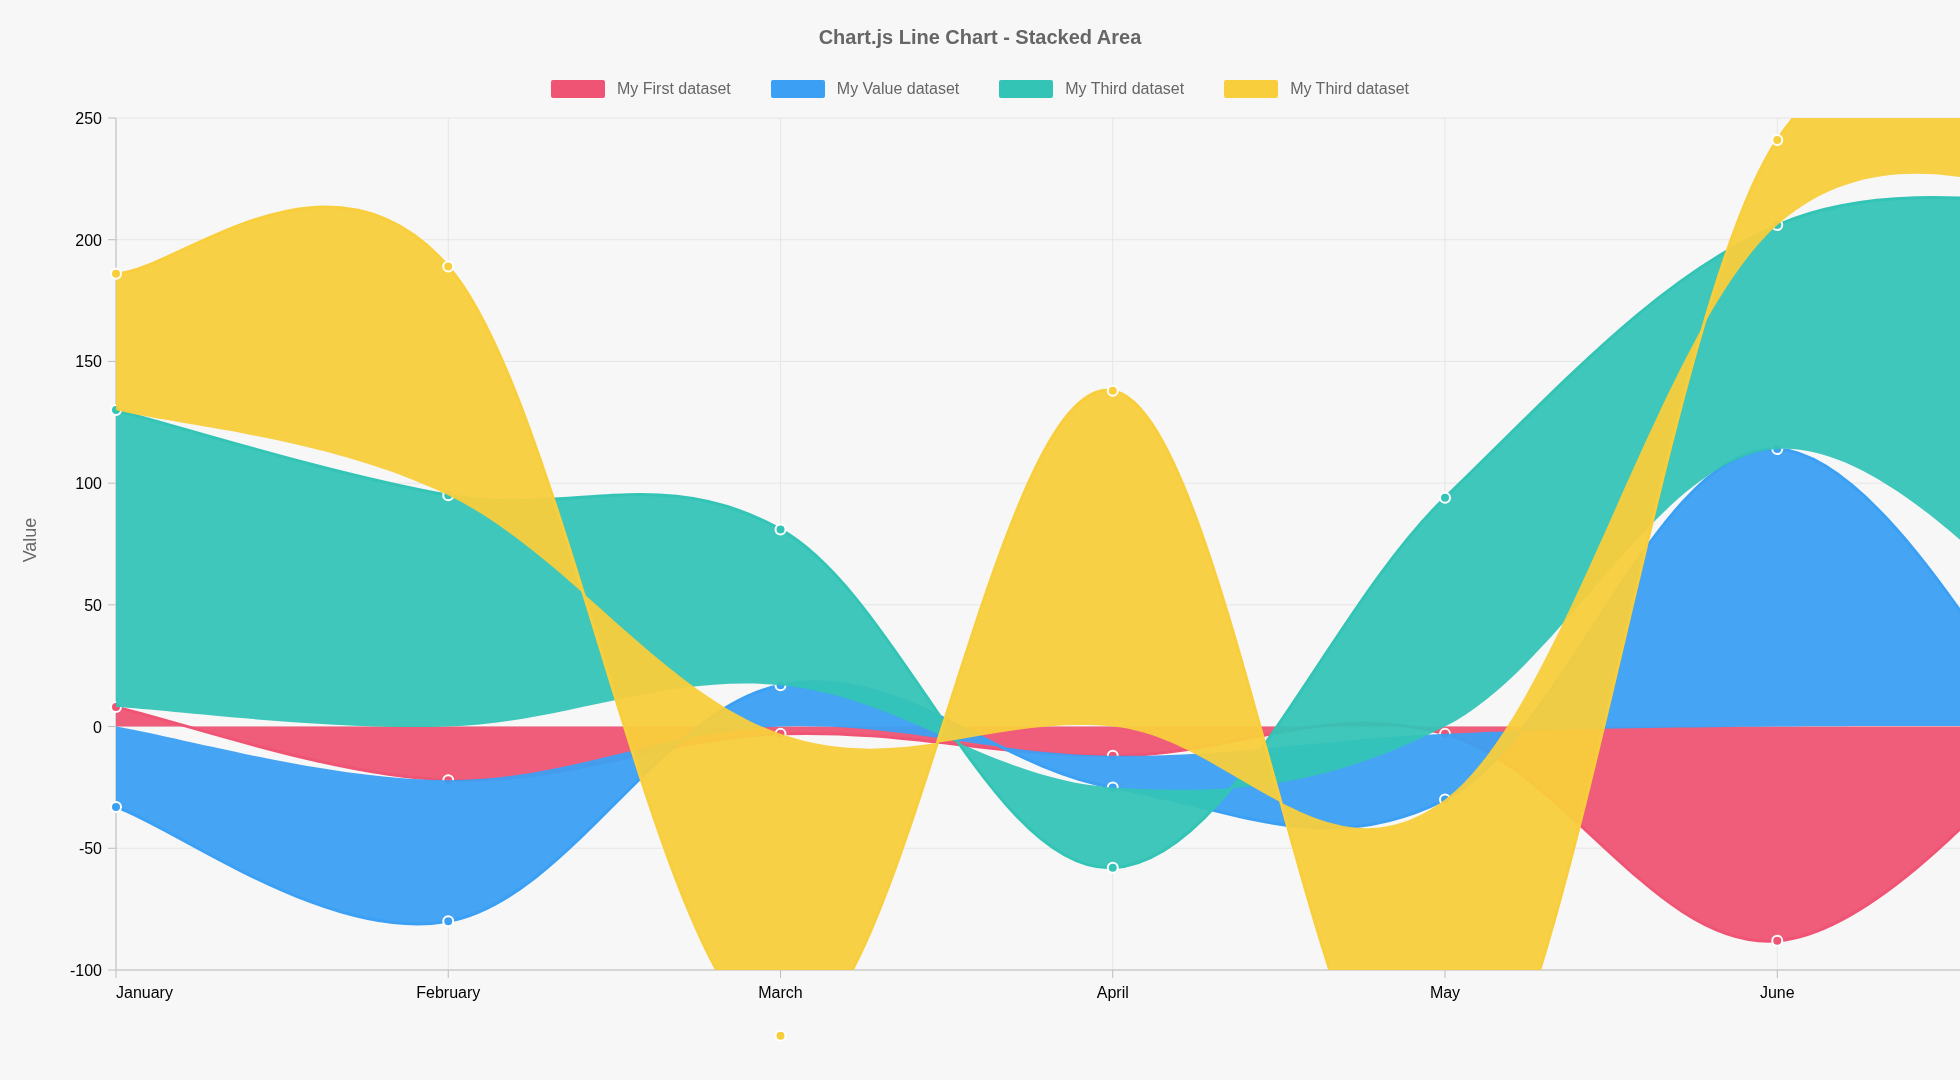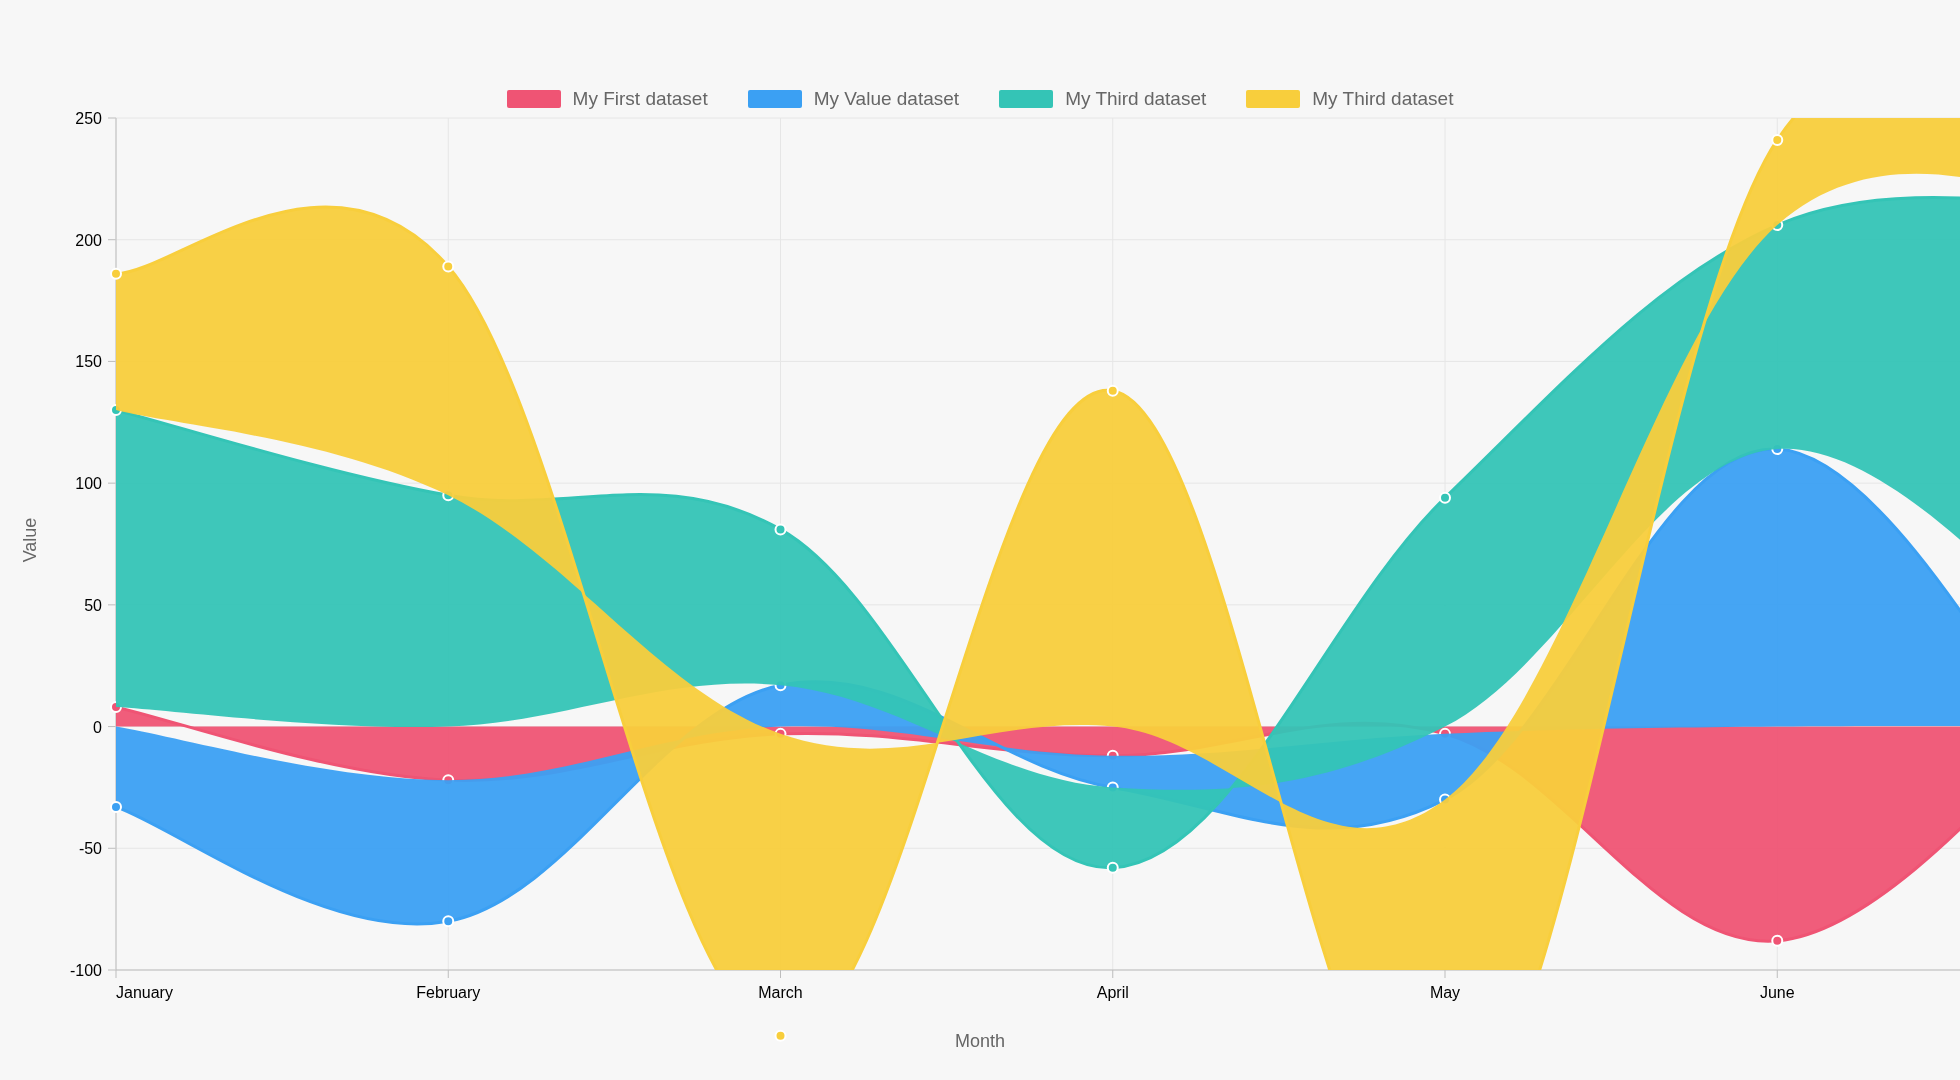--- a/index.html
+++ b/index.html
@@ -22,27 +22,27 @@
     top: 26px;
     left: 0;
     width: 100%;
     text-align: center;
     font-size: 20px;
     font-weight: 700;
     color: #666;
   }
   .legend {
     position: absolute;
-    top: 88px;
+    top: 80px;
     left: 0;
     width: 100%;
     display: flex;
     justify-content: center;
     gap: 40px;
-    font-size: 19px;
+    font-size: 16px;
     color: #666;
   }
   .legend-item {
     display: flex;
     align-items: center;
     gap: 12px;
     cursor: pointer;
   }
   .legend-swatch {
     width: 54px;
@@ -91,20 +91,21 @@
   .datapoint {
     stroke: #fff;
     stroke-width: 2;
   }
 </style>
 </head>
 <body>
 
 <div class="chart-wrap">
 
+  <div class="title">Chart.js Line Chart - Stacked Area</div>
 
   <div class="legend">
     <div class="legend-item">
       <span class="legend-swatch" style="background:#ef5474"></span>
       <span>My First dataset</span>
     </div>
     <div class="legend-item">
       <span class="legend-swatch" style="background:#3ba0f3"></span>
       <span>My Value dataset</span>
     </div>
@@ -112,21 +113,20 @@
       <span class="legend-swatch" style="background:#34c4b6"></span>
       <span>My Third dataset</span>
     </div>
     <div class="legend-item">
       <span class="legend-swatch" style="background:#f8ce3c"></span>
       <span>My Third dataset</span>
     </div>
   </div>
 
   <div class="ylabel">Value</div>
-  <div class="xlabel">Month</div>
 
   <svg class="plot" id="plot" width="1960" height="1080">
       <line x1="116" x2="1960" y1="970" y2="970" class="gridline"></line>
       <line x1="116" x2="108" y1="970" y2="970" class="tickmark"></line>
       <text x="102" y="976" text-anchor="end" class="ytick">-100</text>
       <line x1="116" x2="1960" y1="848.2857142857143" y2="848.2857142857143" class="gridline"></line>
       <line x1="116" x2="108" y1="848.2857142857143" y2="848.2857142857143" class="tickmark"></line>
       <text x="102" y="854.2857142857143" text-anchor="end" class="ytick">-50</text>
       <line x1="116" x2="1960" y1="726.5714285714286" y2="726.5714285714286" class="gridline"></line>
       <line x1="116" x2="108" y1="726.5714285714286" y2="726.5714285714286" class="tickmark"></line>

